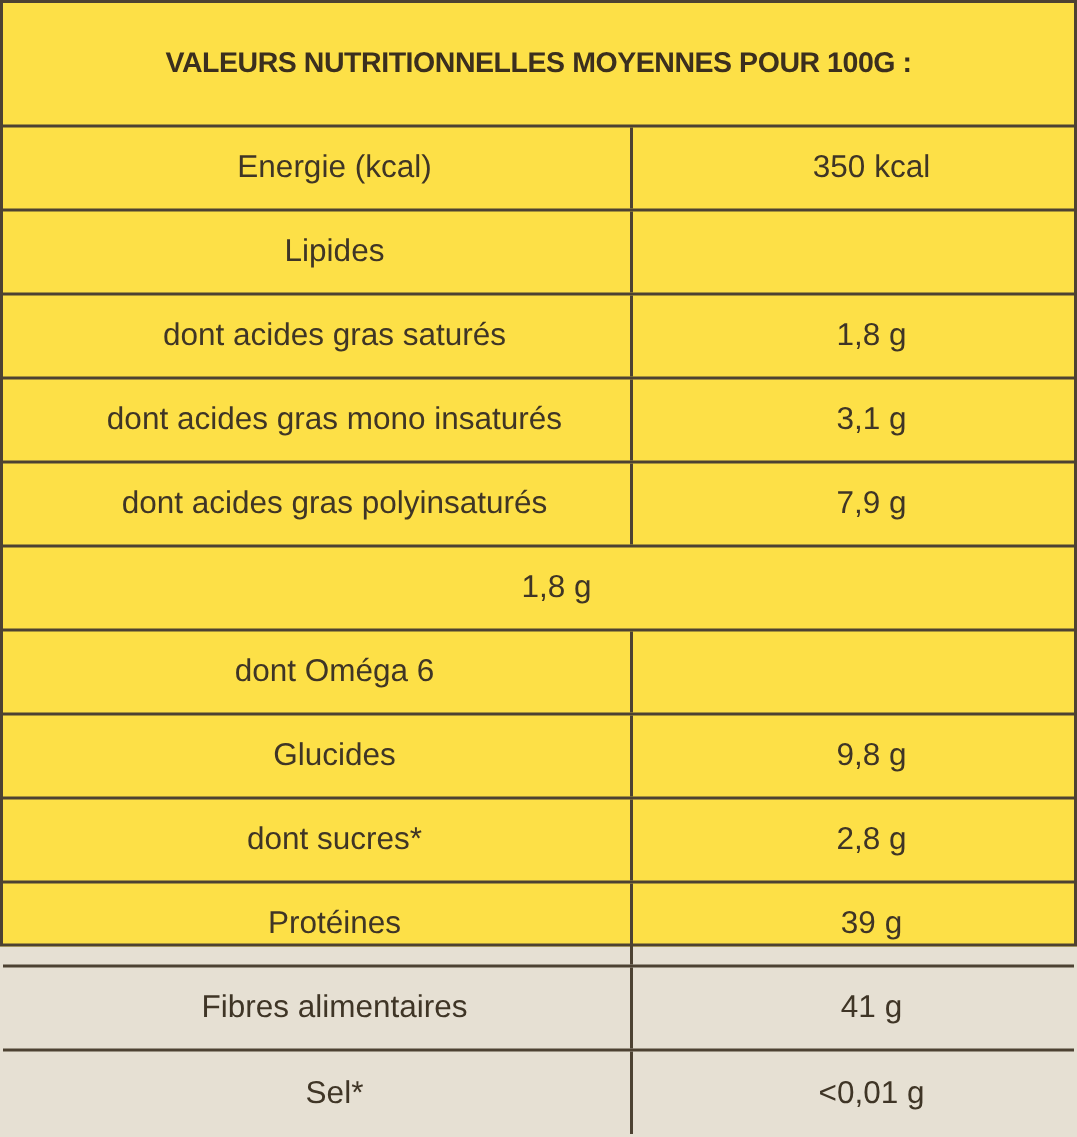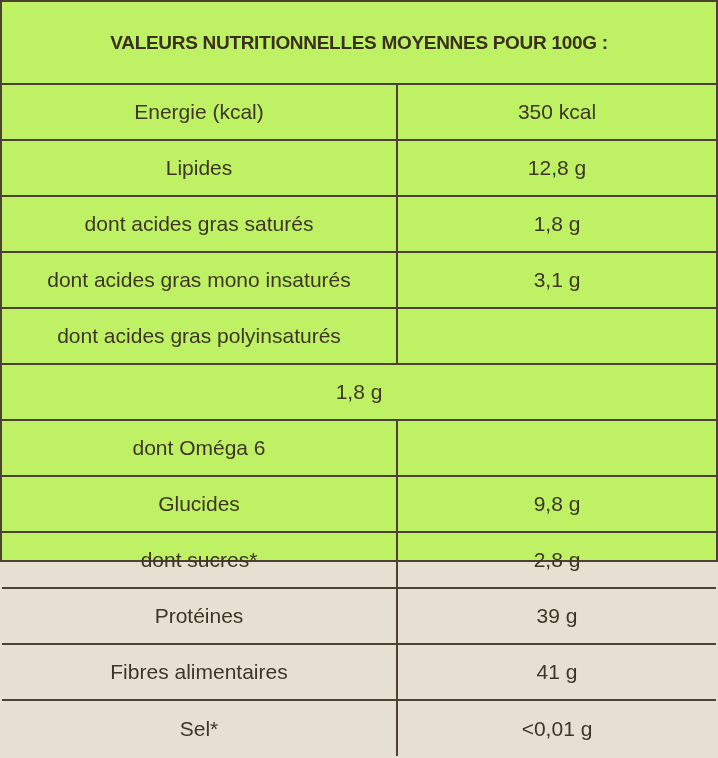--- a/index.html
+++ b/index.html
@@ -4,24 +4,24 @@
   <style>
     html, body { margin: 0; padding: 0; }
     body {
       width: 718px; height: 758px; overflow: hidden;
       background: #e6e0d3;
       font-family: "Liberation Sans", "DejaVu Sans", sans-serif;
       color: #3f3526;
     }
     .table {
       position: absolute; left: 0; top: 0;
-      width: 718px; height: 562px;
+      width: 718px; height: 631px;
       box-sizing: border-box;
       border: 2px solid #4d4232;
-      background: #bef264;
+      background: #fde047;
     }
     .header {
       height: 83px;
       box-sizing: border-box;
       border-bottom: 2px solid #4d4232;
       display: flex; align-items: center; justify-content: center;
       font-weight: bold;
       font-size: 19px;
       letter-spacing: -0.3px;
       color: #3b2f1e;
@@ -30,51 +30,52 @@
       display: flex;
       height: 56px;
       box-sizing: border-box;
       border-bottom: 2px solid #4d4232;
     }
     .row:last-child { border-bottom: none; height: 55px; border-radius: 19px; }
     .cell {
       display: flex; align-items: center; justify-content: center;
       font-size: 21px;
       color: #3f3526;
+      padding-left: 24px;
     }
     .cell.label {
       width: 394px;
       border-right: 2px solid #4d4232;
     }
     .cell.value { flex: 1; text-align: center; }
   </style>
 </head>
 <body>
 
 <div class="table">
   <div class="header">VALEURS NUTRITIONNELLES MOYENNES POUR 100G :</div>
 
   <div class="row">
     <div class="cell label">Energie (kcal)</div>
     <div class="cell value">350 kcal</div>
   </div>
   <div class="row">
     <div class="cell label">Lipides</div>
-    <div class="cell value">12,8 g</div>
   </div>
   <div class="row">
     <div class="cell label">dont acides gras saturés</div>
     <div class="cell value">1,8 g</div>
   </div>
   <div class="row">
     <div class="cell label">dont acides gras mono insaturés</div>
     <div class="cell value">3,1 g</div>
   </div>
   <div class="row">
     <div class="cell label">dont acides gras polyinsaturés</div>
+    <div class="cell value">7,9 g</div>
   </div>
   <div class="row">
     <div class="cell value">1,8 g</div>
   </div>
   <div class="row">
     <div class="cell label">dont Oméga 6</div>
   </div>
   <div class="row">
     <div class="cell label">Glucides</div>
     <div class="cell value">9,8 g</div>

